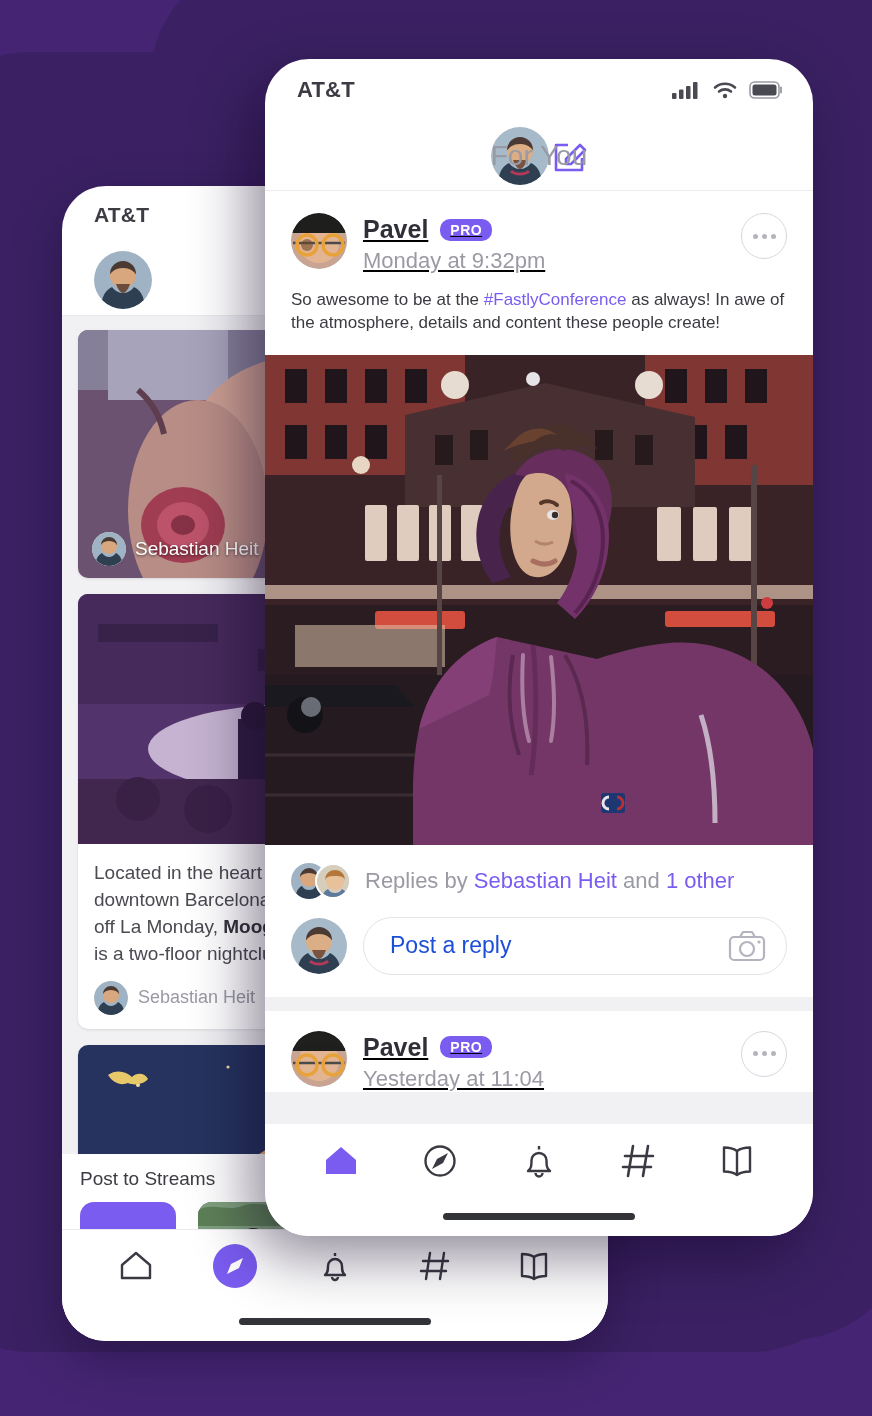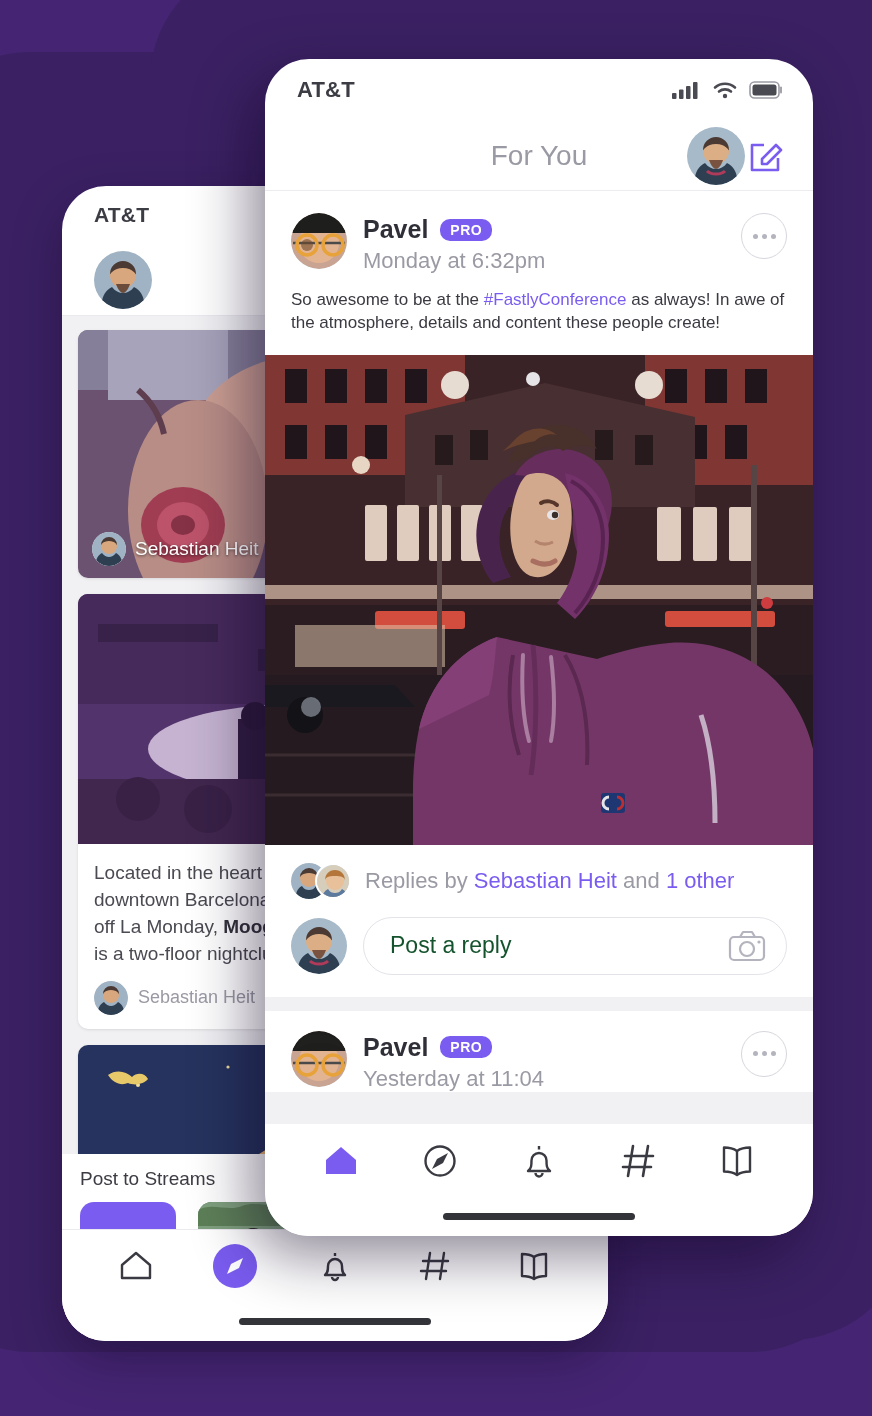--- a/index.html
+++ b/index.html
@@ -127,37 +127,37 @@
   }
   .pf-statusbar {
     height: 62px;
     display: flex; align-items: center; justify-content: space-between;
     padding: 0 30px 0 32px;
   }
   .pf-carrier { font-size: 22px; font-weight: 700; color: #3c3c44; letter-spacing: .2px; }
   .pf-status-icons { display: flex; align-items: center; gap: 11px; }
   .pf-header {
     height: 70px;
-    display: flex; align-items: center; justify-content: flex-end;
+    display: flex; align-items: center; justify-content: center;
     padding: 0 28px 0 30px;
     border-bottom: 1px solid #ebebf0;
     position: relative;
   }
   .pf-title {
     position: absolute; left: 0; right: 0; text-align: center;
     font-size: 28px; color: #9a9aa4;
     pointer-events: none;
   }
   .pf-body { background: #f1f1f4; height: 947px; overflow: hidden; }
   .pf-post { background: #fff; }
   .pf-post-head {
     display: flex; align-items: flex-start; gap: 16px;
     padding: 22px 26px 0 26px;
   }
-  .pf-post-names { flex: 1; padding-top: 2px; }
+  .pf-post-names { flex: 1; padding-top: 2px; text-decoration: underline; }
   .pf-nameline { display: flex; align-items: center; gap: 12px; }
   .pf-author { font-size: 25px; font-weight: 700; color: #2f2f38; }
   .pf-badge {
     background: #7a5cf0; color: #fff;
     font-size: 14px; font-weight: 700; letter-spacing: .5px;
     padding: 3px 10px; border-radius: 10px;
   }
   .pf-time { font-size: 22px; color: #9a9aa4; margin-top: 4px; }
   .pf-more {
     width: 46px; height: 46px; border-radius: 50%;
@@ -183,21 +183,21 @@
     display: flex; align-items: center; gap: 16px;
     padding: 8px 26px 22px 26px;
     background: #fff;
   }
   .pf-reply-box {
     flex: 1; height: 58px; border-radius: 30px;
     border: 1.6px solid #e3e3ea;
     display: flex; align-items: center; justify-content: space-between;
     padding: 0 20px 0 26px;
   }
-  .pf-reply-placeholder { font-size: 23px; color: #14532d; }
+  .pf-reply-placeholder { font-size: 23px; color: #1d4ed8; }
   .pf-gap { height: 14px; background: #f1f1f4; }
   .pf-post2 { background: #fff; padding-top: 20px; }
   .pf-post2-head {
     display: flex; align-items: flex-start; gap: 16px;
     padding: 0 26px;
   }
   .pf-nav {
     position: absolute; left: 0; right: 0; bottom: 0;
     height: 112px; background: #fff;
   }
@@ -510,21 +510,21 @@
                 <circle cx="42" cy="32" r="10" fill="none" stroke="#e8a23a" stroke-width="3.5"></circle>
                 <circle cx="16" cy="32" r="6" fill="#6f4a2a" opacity=".6"></circle>
               </g>
             </svg>
           </span>
           <span class="pf-post-names">
             <span class="pf-nameline">
               <span class="pf-author">Pavel</span>
               <span class="pf-badge">PRO</span>
             </span>
-            <span class="pf-time" style="display:block;">Monday at 6:32pm</span>
+            <span class="pf-time" style="display:block;">Monday at 9:32pm</span>
           </span>
           <span class="pf-more">
             <i></i>
               <i></i>
               <i></i>
           </span>
         </div>
 
         <div class="pf-post-text"><span>So awesome to be at the </span><span class="tag">#FastlyConference</span><span> as always! In awe of the atmosphere, details and content these people create!</span></div>
 

